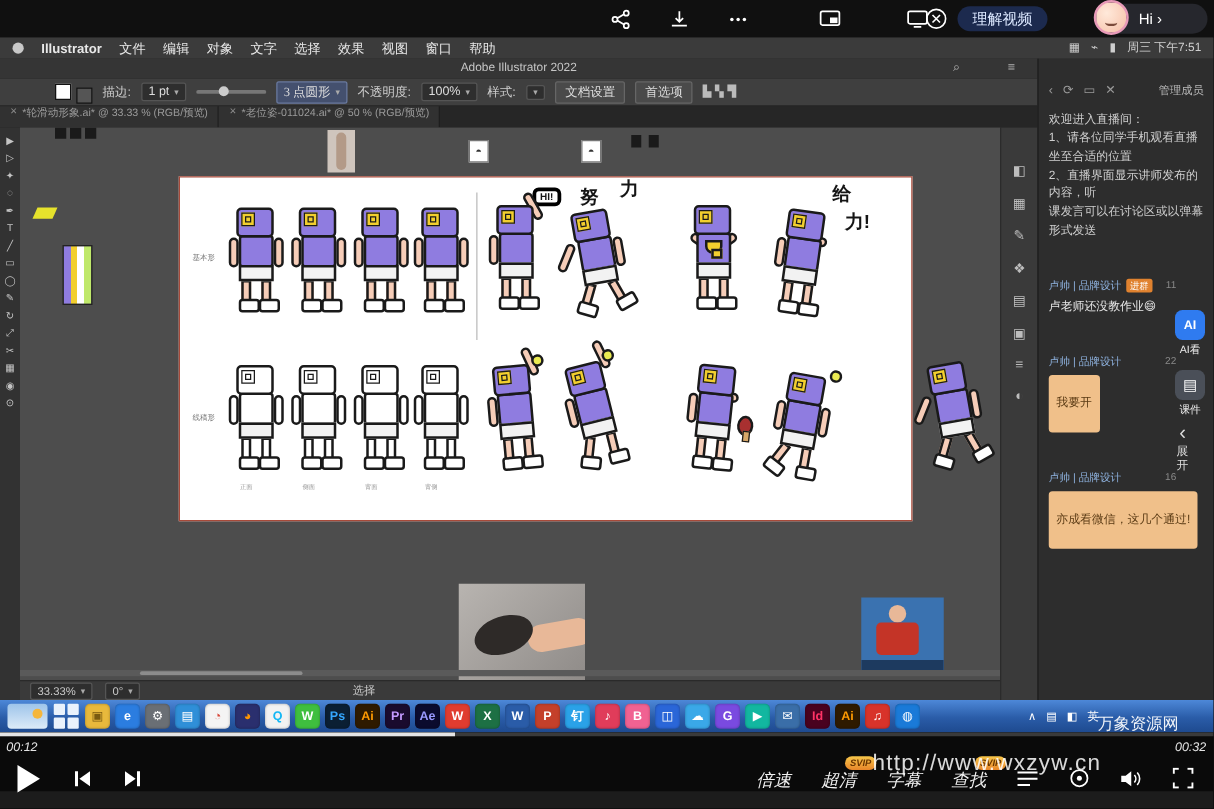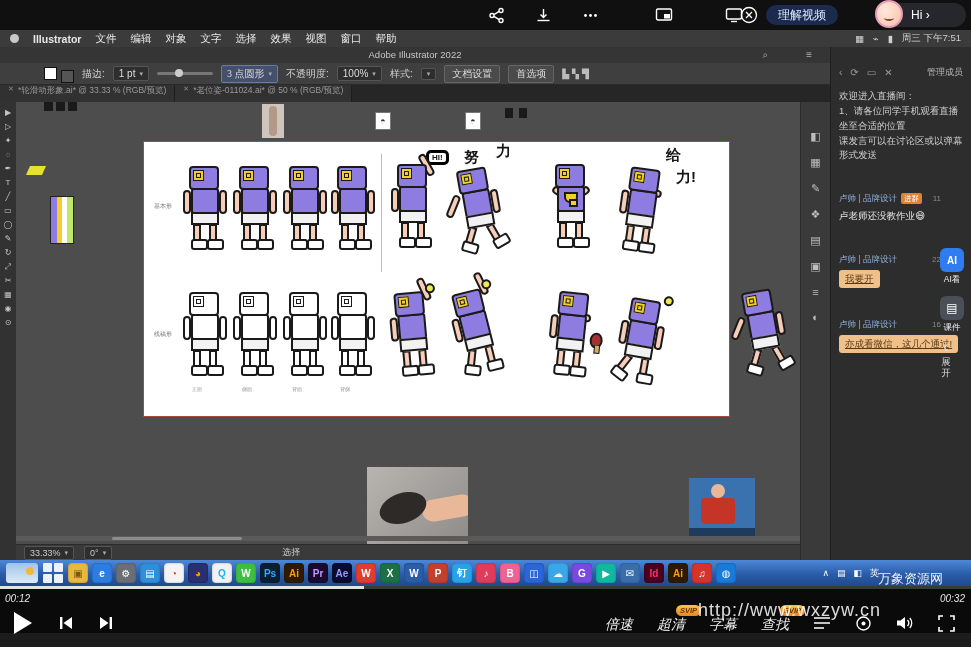--- a/index.html
+++ b/index.html
@@ -139,21 +139,21 @@
       box-sizing:border-box;overflow:hidden;}
   .chat-toolbar{margin-top:16px;height:18px;display:flex;align-items:center;gap:8px;padding:0 8px;color:#9a9a9a;font-size:10px;}
   .chat-title{margin-left:auto;font-size:9px;color:#b8b8b8;}
   .chat-body{padding:8px 8px 0;font-size:9.5px;color:#cfcfcf;line-height:1.5;}
   .sys-line{margin-bottom:1px;}
   .msg{margin-top:30px;}
   .msg-head{display:flex;align-items:center;gap:4px;color:#8fb3e0;font-size:8.5px;}
   .badge{background:#e0822f;color:#fff;font-size:7.5px;padding:0 3px;border-radius:2px;line-height:11px;}
   .msg-count{margin-left:auto;color:#8a8a8a;font-size:8px;padding-right:22px;}
   .msg-text{margin-top:4px;color:#e8e8e8;font-size:9.5px;}
-  .msg-text.highlight{display:inline-block;background:#f0c08a;color:#5a3a14;padding:2px 6px;border-radius:3px;text-decoration:underline;}
+  .msg-text.highlight{display:inline-block;background:#f0c08a;color:#5a3a14;padding:16px 6px;border-radius:3px;}
 
   .side-btn{position:absolute;left:935px;width:34px;text-align:center;color:#eee;font-size:8.5px;}
   .side-btn .ic{width:24px;height:24px;margin:0 auto 2px;border-radius:6px;display:flex;align-items:center;
       justify-content:center;color:#fff;font-weight:bold;font-size:10px;}
   .side-btn .ic.ai{background:#2f7bf0;}
   .side-btn .ic.doc{background:#4a4f58;font-size:12px;}
   .expand-btn{position:absolute;left:940px;top:340px;color:#ddd;text-align:center;font-size:9.5px;}
   .expand-btn .chev{font-size:16px;line-height:14px;}
   .expand-btn .vtx{width:12px;margin:2px auto 0;line-height:11px;}
 
@@ -598,20 +598,21 @@
     <div class="chat-toolbar" id="chat-toolbar">
         <span>‹</span>
         <span>⟳</span>
         <span>▭</span>
         <span>✕</span>
         <span class="chat-title">管理成员</span>
       </div>
     <div class="chat-body" id="chat-body">
         <div class="sys-line">欢迎进入直播间：</div>
         <div class="sys-line">1、请各位同学手机观看直播坐至合适的位置</div>
+        <div class="sys-line">2、直播界面显示讲师发布的内容，听</div>
         <div class="sys-line">课发言可以在讨论区或以弹幕形式发送</div>
         <div class="msg">
           <div class="msg-head">
             <span>卢帅 | 品牌设计</span>
             <span class="badge">进群</span>
             <span class="msg-count">11</span>
           </div>
           <div class="msg-text">卢老师还没教作业😄</div>
         </div>
         <div class="msg"><div class="msg-head">

